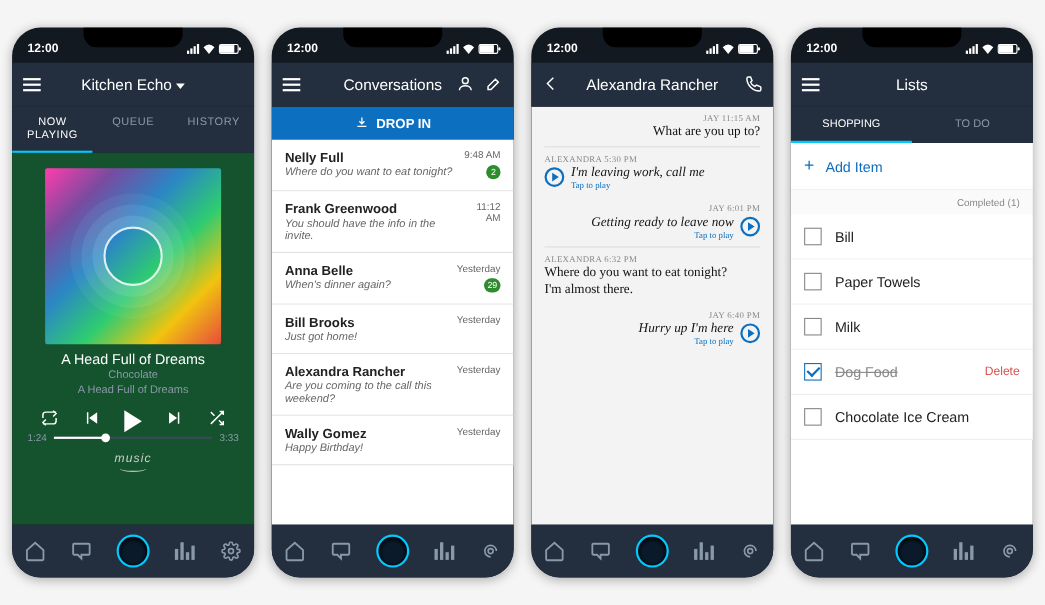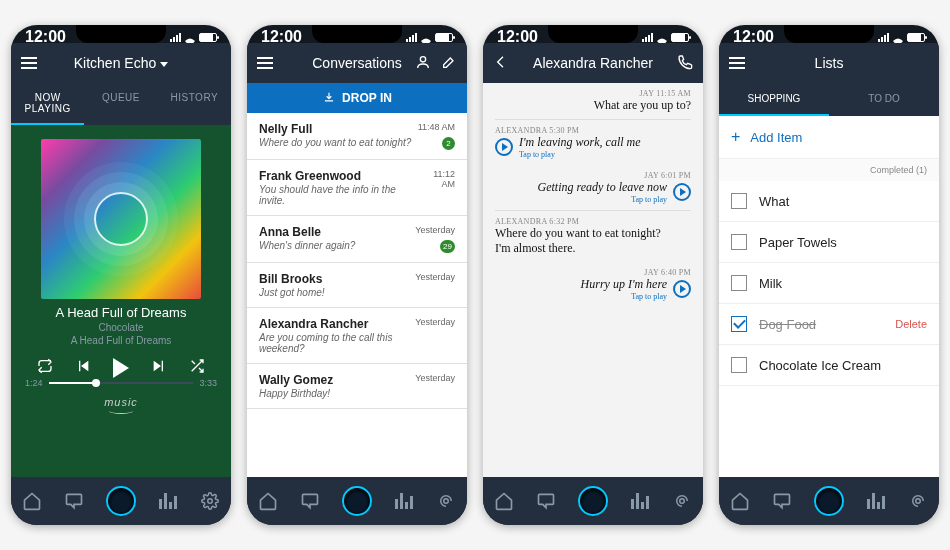--- a/index.html
+++ b/index.html
@@ -32,26 +32,26 @@
     position: absolute;
     top: 0; left: 50%;
     transform: translateX(-50%);
     width: 90px; height: 18px;
     background: #000;
     border-bottom-left-radius: 12px;
     border-bottom-right-radius: 12px;
     z-index: 5;
   }
   .statusbar {
-    height: 18px;
+    height: 32px;
     display: flex;
     justify-content: space-between;
     align-items: center;
     padding: 6px 14px 0;
-    font-size: 16px;
+    font-size: 11px;
     font-weight: 600;
   }
   .status-icons { display:flex; gap:3px; align-items:center; }
   .bars { display:flex; gap:1px; align-items:flex-end; height:9px;}
   .bars span { width:2px; background:#fff; }
   .bars span:nth-child(1){height:3px}.bars span:nth-child(2){height:5px}.bars span:nth-child(3){height:7px}.bars span:nth-child(4){height:9px}
   .wifi { width:12px; height:9px; position:relative;}
   .wifi svg{width:12px;height:9px;fill:#fff;}
   .batt { width:18px;height:9px;border:1px solid #fff;border-radius:2px;position:relative;}
   .batt::after{content:"";position:absolute;right:-3px;top:2px;width:2px;height:3px;background:#fff;border-radius:1px;}
@@ -313,21 +313,21 @@
           <path d="M12 3v10M8 9l4 4 4-4M5 17h14"></path>
         </svg>
     <span>DROP IN</span>
   </div>
   <div class="content light" id="convo-list">
         <div class="convo">
           <div class="convo-l">
             <div class="name">Nelly Full</div>
             <div class="preview">Where do you want to eat tonight?</div>
           </div>
-          <div class="convo-r"><div class="time">11:48 AM</div><div class="badge">2</div></div>
+          <div class="convo-r"><div class="time">9:48 AM</div><div class="badge">2</div></div>
         </div>
         <div class="convo">
           <div class="convo-l">
             <div class="name">Frank Greenwood</div>
             <div class="preview">You should have the info in the invite.</div>
           </div>
           <div class="convo-r">
             <div class="time">11:12 AM</div>
           </div>
         </div>
@@ -534,21 +534,21 @@
   </div>
   <div class="content light">
     <div class="add-item">
       <span class="plus">+</span>
       <span>Add Item</span>
     </div>
     <div class="completed">Completed (1)</div>
     <div id="list-items">
           <div class="list-row">
             <div class="chk"></div>
-            <span class="">What</span>
+            <span class="">Bill</span>
           </div>
           <div class="list-row">
             <div class="chk"></div>
             <span class="">Paper Towels</span>
           </div>
           <div class="list-row">
             <div class="chk"></div>
             <span class="">Milk</span>
           </div>
           <div class="list-row">

